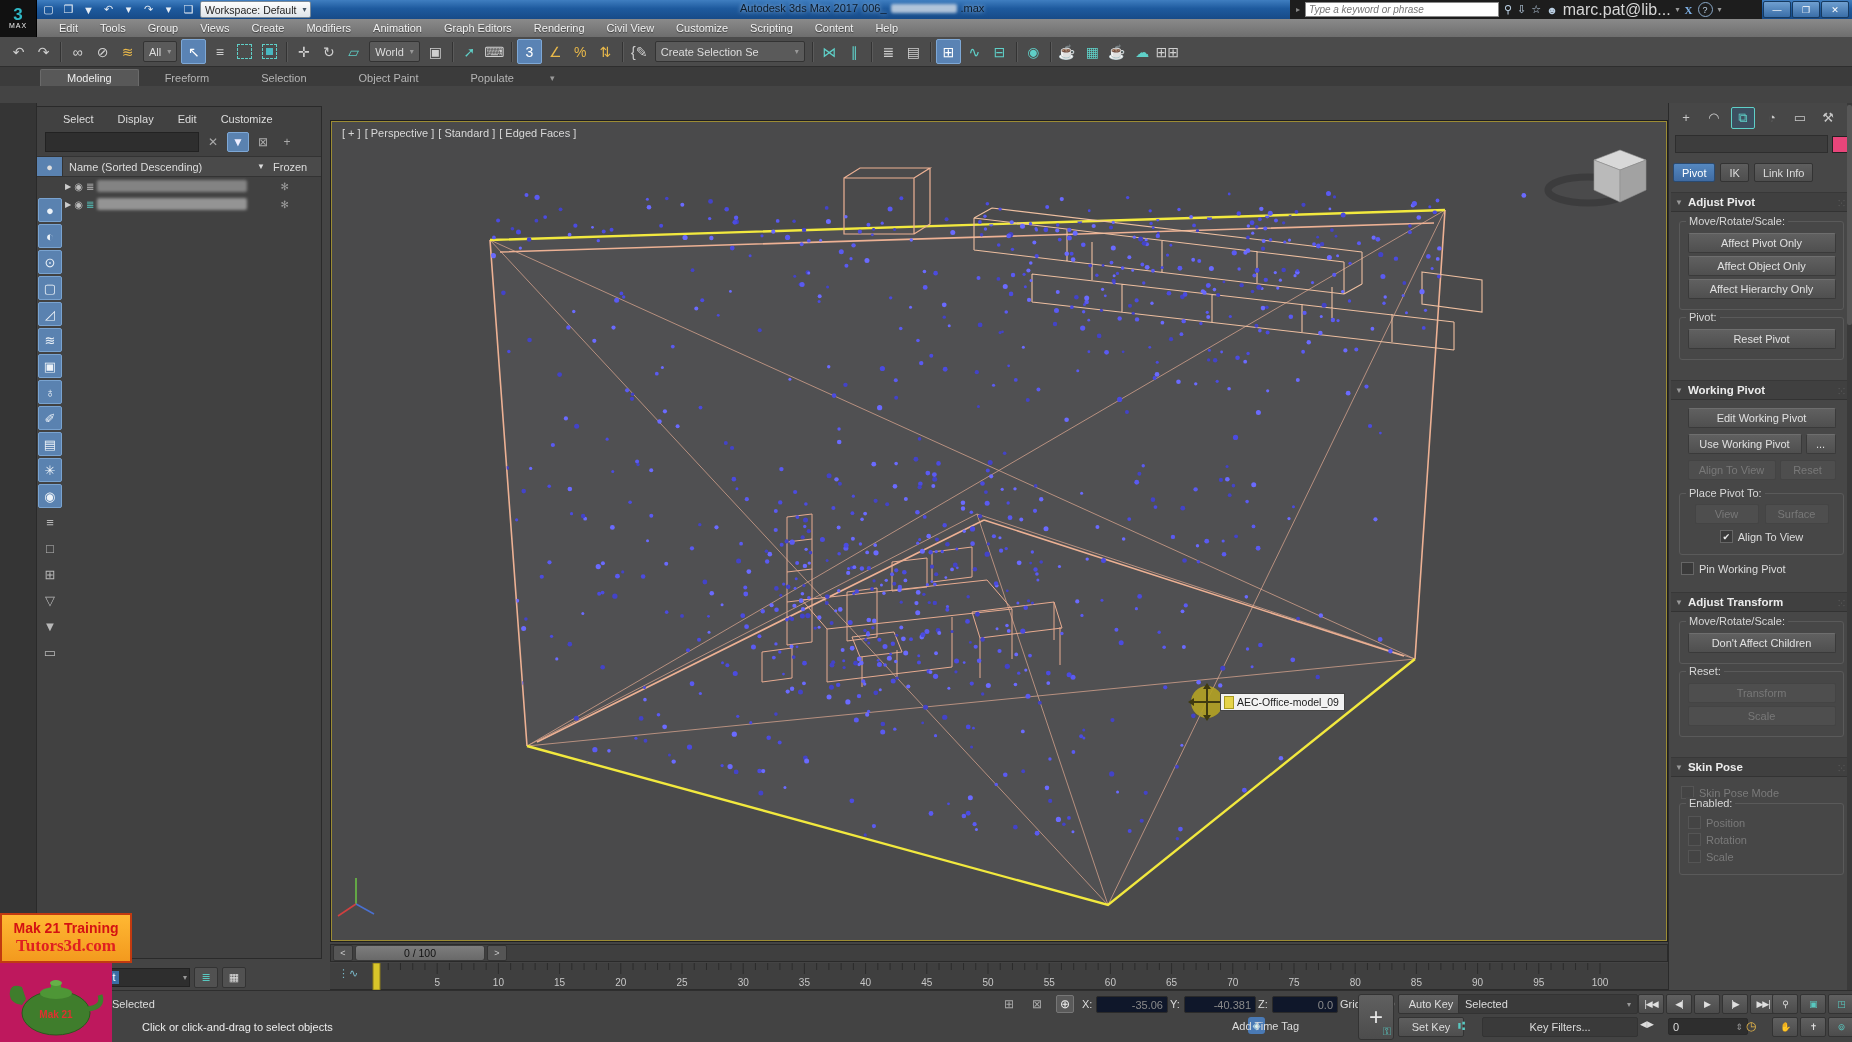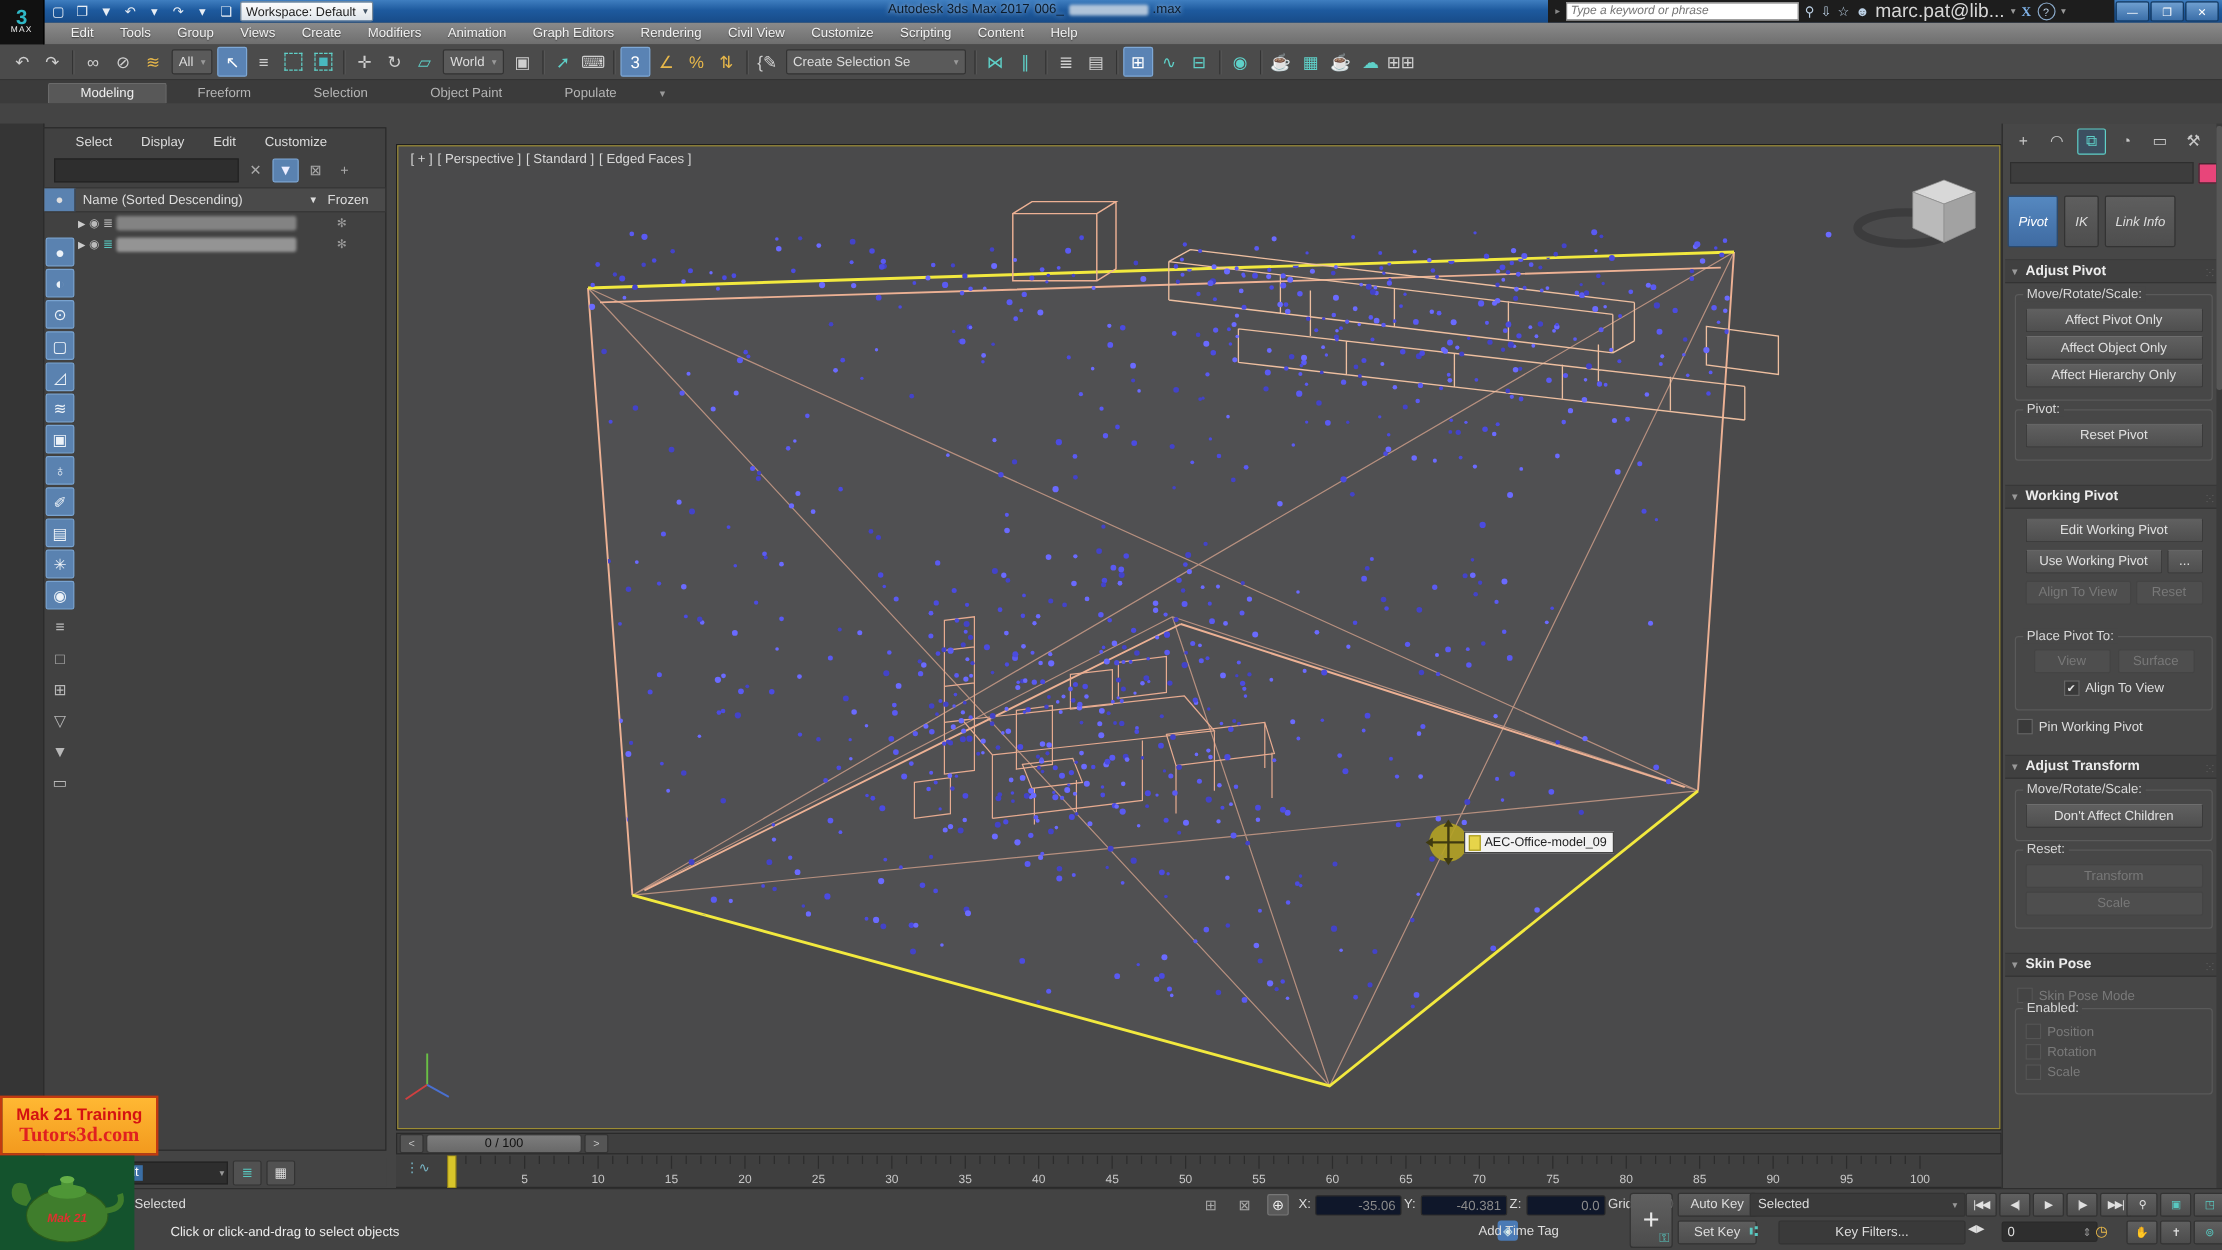--- a/index.html
+++ b/index.html
@@ -111,21 +111,21 @@
   
   #cmdpanel{position:absolute;left:1668px;top:103px;width:184px;height:887px;background:#474747;border-left:1px solid #2a2a2a;box-sizing:border-box;}
   #cp-tabs{display:flex;gap:6px;padding:4px 4px 2px 6px;}
   .cp-tab{width:22px;height:20px;display:flex;align-items:center;justify-content:center;color:#c8c8c8;font-size:13px;border-radius:2px;}
   .cp-tab.active{background:#3c4f60;border:1px solid #5fd0c8;color:#5fd0c8;}
   #cp-namerow{display:flex;align-items:center;gap:4px;padding:4px 4px 6px 6px;}
   #cp-namefield{flex:1;height:16px;background:#3d3d3d;border:1px solid #2e2e2e;}
   #cp-swatch{width:14px;height:15px;background:#e8457a;border:1px solid #222;}
   #cp-modetabs{display:flex;gap:5px;padding:4px 2px 8px 4px;}
   .cp-mode{height:17px;border-radius:2px;background:linear-gradient(#5e5e5e,#4e4e4e);border:1px solid #333;
-    display:flex;align-items:center;justify-content:center;color:#ddd;padding:12px 8px;font-style:italic;}
+    display:flex;align-items:center;justify-content:center;color:#ddd;padding:0 8px;}
   .cp-mode.active{background:linear-gradient(#5588c0,#3f6ba2);border:1px solid #2a4a70;color:#fff;}
   .rollout{margin:2px 2px 6px 2px;border-top:1px solid #383838;}
   .ro-head{display:flex;align-items:center;height:18px;background:#404040;border-bottom:1px solid #333;padding:0 4px;gap:5px;}
   .ro-head .tri{color:#999;font-size:8px;}
   .ro-head .ro-title{font-weight:bold;color:#ececec;font-size:11.5px;flex:1;}
   .ro-head .grip{color:#666;font-size:8px;letter-spacing:1px;}
   .ro-body{padding:5px 6px 7px 8px;}
   .grp{border:1px solid #5a5a5a;border-radius:3px;margin:4px 0 7px 0;padding:8px 6px 7px 6px;position:relative;}
   .grp-label{position:absolute;left:6px;top:-7px;background:#474747;padding:0 3px;color:#d8d8d8;}
   .cp-btn{height:18px;margin:3px auto;width:146px;background:linear-gradient(#606060,#4f4f4f);
@@ -138,21 +138,21 @@
     color:#e8e8e8;font-size:9px;}
   .chk.disabled{border-color:#555;background:#444;}
   #cp-scroll{position:absolute;right:0;top:0;width:5px;height:887px;background:#3a3a3a;}
   #cp-scroll div{position:absolute;left:0;top:2px;width:5px;height:220px;background:#575757;border-radius:2px;}
   
   #watermark{position:absolute;left:0;top:913px;z-index:20;}
   #wm-box{width:132px;height:50px;background:linear-gradient(#ffb833,#f39a1e);border:2px solid #c23a10;box-sizing:border-box;
     display:flex;flex-direction:column;align-items:center;justify-content:center;}
   #wm-box .l1{color:#d41212;font-weight:bold;font-size:14px;}
   #wm-box .l2{color:#e02020;font-weight:bold;font-size:17px;font-family:"Liberation Serif",serif;}
-  #wm-tea{width:112px;height:79px;background:#14532d;position:relative;overflow:hidden;font-style:italic;}
+  #wm-tea{width:112px;height:79px;background:#be185d;position:relative;overflow:hidden;}
   
   #layerbar{position:absolute;left:36px;top:965px;width:286px;height:24px;background:#444;display:flex;align-items:center;gap:4px;}
   #layer-field{margin-left:64px;width:88px;height:17px;background:#2e2e2e;border:1px solid #222;display:flex;align-items:center;}
   #layer-field .sel{background:#3a6ea5;color:#fff;padding:0 3px;height:13px;display:flex;align-items:center;}
   .lb-ic{width:22px;height:19px;background:#515151;border:1px solid #333;display:flex;align-items:center;justify-content:center;border-radius:2px;font-size:11px;}
 </style>
 </head>
 <body>
 
 <div id="app">
@@ -1575,21 +1575,21 @@
       <div class="ro-body">
         <div class="cp-btn">Edit Working Pivot</div>
         <div style="display:flex;gap:4px;justify-content:center;">
           <div class="cp-btn" style="width:112px;margin:3px 0">Use Working Pivot</div>
           <div class="cp-btn" style="width:28px;margin:3px 0">...</div>
         </div>
         <div style="display:flex;gap:4px;justify-content:center;">
           <div class="cp-btn disabled" style="width:86px;margin:3px 0">Align To View</div>
           <div class="cp-btn disabled" style="width:54px;margin:3px 0">Reset</div>
         </div>
-        <div class="grp" style="margin-top:23px">
+        <div class="grp" style="margin-top:10px">
           <span class="grp-label">Place Pivot To:</span>
           <div style="display:flex;gap:6px;justify-content:center;">
             <div class="cp-btn disabled" style="width:62px;margin:2px 0">View</div>
             <div class="cp-btn disabled" style="width:62px;margin:2px 0">Surface</div>
           </div>
           <div class="cp-check" style="justify-content:center">
             <span class="chk">✔</span>
             <span>Align To View</span>
           </div>
         </div>

